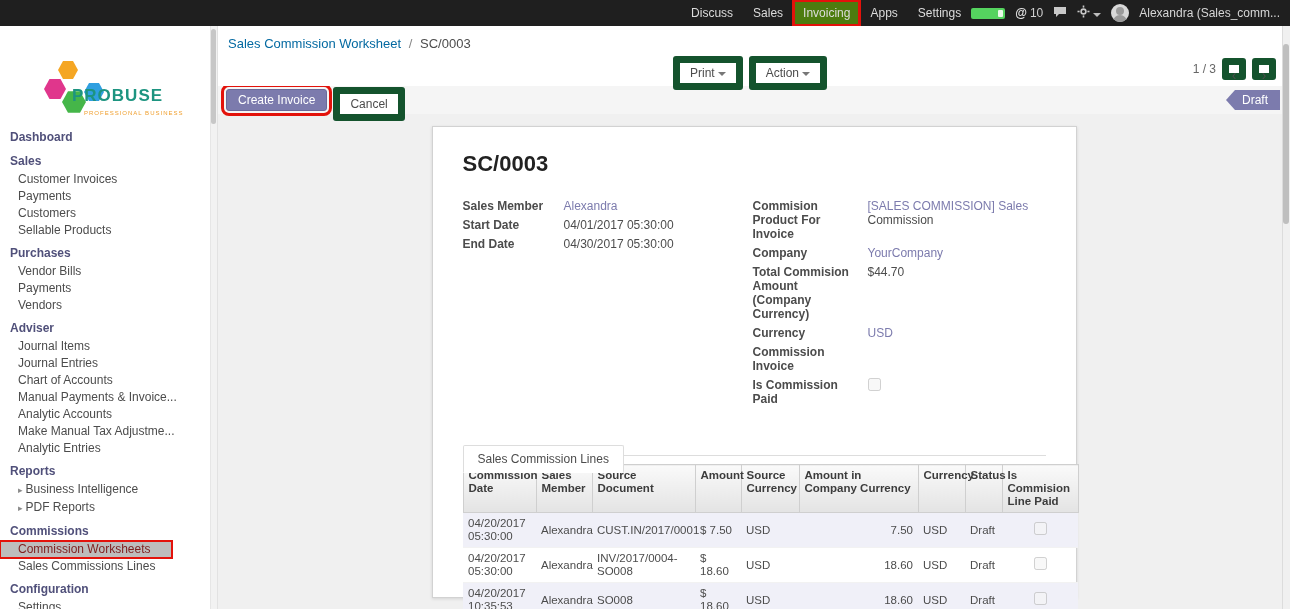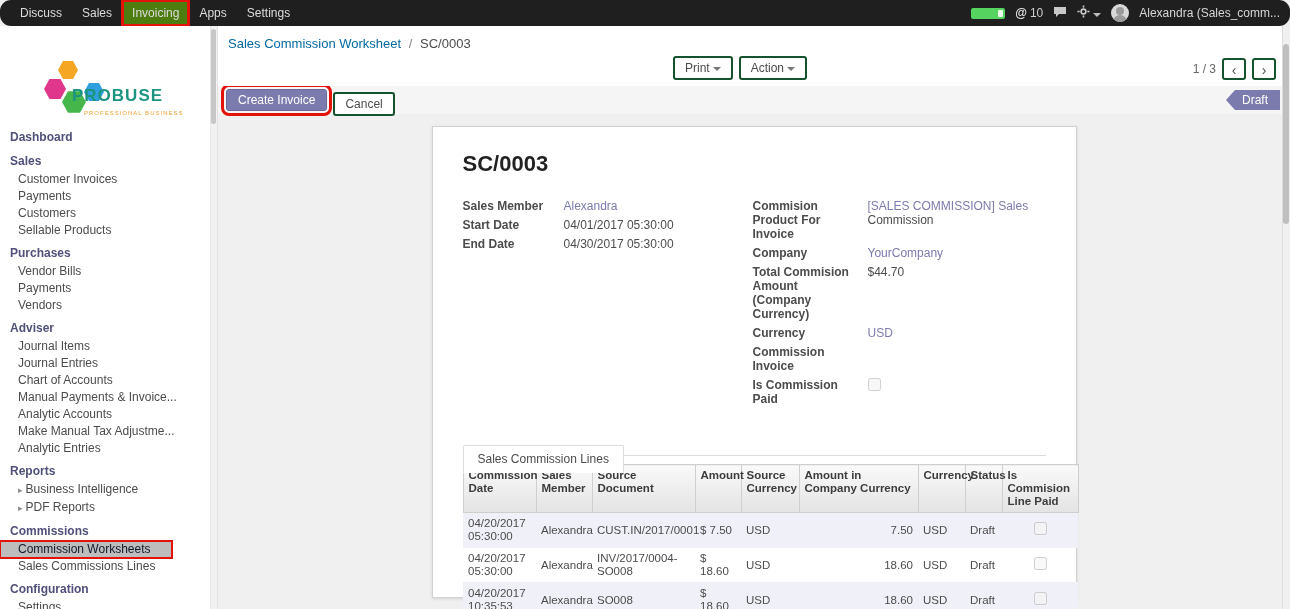--- a/index.html
+++ b/index.html
@@ -1,20 +1,20 @@
 <!DOCTYPE html>
 <html><head>
 <meta charset="utf-8">
 <style>
   * { box-sizing: border-box; margin: 0; padding: 0; }
   html,body { width:1290px; height:609px; overflow:hidden; }
   body { font-family:"Liberation Sans", sans-serif; font-size:12px; color:#4c4c4c; background:#f0f0f0; }
 
   
-  .topbar { height:26px; background:#1f1f1f; display:flex; justify-content:space-between; align-items:center; padding:0 10px;border-radius:11px; }
+  .topbar { height:26px; background:#1f1f1f; display:flex; justify-content:flex-end; align-items:center; padding:0 10px; }
   .menus { display:flex; align-items:center; }
   .menu { color:#dcdcdc; padding:0 10px; line-height:26px; display:inline-block; cursor:pointer; white-space:nowrap; }
   .menu.ann { outline:3px solid #e3120b; outline-offset:-2px; background:#4d7c0f; }
   .topbar-right { display:flex; align-items:center; gap:10px; color:#cfcfcf; }
   .battery { width:34px; height:11px; background:#55d45f; border-radius:2px; position:relative; display:inline-block; }
   .battery::after { content:""; position:absolute; right:2px; top:2px; width:5px; height:7px; background:#eafbe9; border-radius:1px; }
   .acts { display:flex; align-items:center; gap:3px; cursor:pointer; }
   .at-glyph { font-weight:bold; color:#e2e2e2; }
   .icon-svg { display:inline-block; vertical-align:middle; cursor:pointer; }
   .caret { display:inline-block; width:0; height:0; border-left:4px solid transparent; border-right:4px solid transparent; border-top:4px solid #bdbdbd; margin-left:3px; vertical-align:middle; }
@@ -33,34 +33,34 @@
   .hex.orange { left:58px; top:34px; width:20px; height:20px; background:#f5a623; }
   .hex.pink   { left:44px; top:52px; width:22px; height:22px; background:#e0368c; }
   .hex.green  { left:62px; top:64px; width:24px; height:24px; background:#45b649; }
   .hex.blue   { left:84px; top:56px; width:20px; height:20px; background:#2f9fe0; }
   .logo-text { position:absolute; left:72px; top:60px; font-size:17px; font-weight:bold; color:#1d9480; letter-spacing:1px; }
   .logo-tag  { position:absolute; left:84px; top:84px; font-size:6px; color:#f0a030; letter-spacing:1px; }
   .side-nav { padding-bottom:6px; }
   .nav-h { font-weight:bold; color:#50507a; padding:2px 10px; line-height:15px; margin-top:5px; cursor:default; }
   .nav-h.first { margin-top:2px; }
   .nav-i { display:block; color:#4c4c4c; padding:0 8px 0 18px; line-height:17px; cursor:pointer; text-decoration:none; white-space:nowrap; overflow:hidden; }
-  .nav-i.sel { background:#bdbdbd; color:#0f172a; outline:2px solid #e3120b; outline-offset:-1px; width:172px; }
+  .nav-i.sel { background:#bdbdbd; color:#7f1d1d; outline:2px solid #e3120b; outline-offset:-1px; width:172px; }
   .tri { color:#8a8a8a; font-size:9px; margin-right:3px; }
   .side-scroll { position:absolute; right:0; top:0; width:7px; height:100%; background:#f2f2f2; border-left:1px solid #e6e6e6; }
   .side-thumb { position:absolute; right:1px; top:3px; width:5px; height:95px; background:#c7c7c7; border-radius:3px; }
 
   
   .content { flex:1; position:relative; background:#f0f0f0; }
   .control-panel { height:60px; background:#fff; position:relative; }
   .breadcrumb { position:absolute; left:10px; top:10px; font-size:13px; }
   .breadcrumb a { color:#0369a1; cursor:pointer; text-decoration:none; }
   .breadcrumb .sep { color:#888; margin:0 4px; }
   .breadcrumb .cur { color:#4c4c4c; }
   .cp-buttons { position:absolute; left:455px; top:30px; display:flex; gap:6px; }
-  .btn { background:#fff; border:2px solid #14532d; border-radius:3px; padding:3px 10px; font-size:12px; color:#4c4c4c; cursor:pointer; font-family:"Liberation Sans",sans-serif; }
+  .btn { background:#fff; border:7px solid #14532d; border-radius:3px; padding:3px 10px; font-size:12px; color:#4c4c4c; cursor:pointer; font-family:"Liberation Sans",sans-serif; }
   .btn .caret { border-top-color:#777; }
   .pager { position:absolute; right:14px; top:32px; display:flex; align-items:center; gap:6px; color:#666; }
   .pager .pbtn { width:24px; height:22px; padding:0; font-size:14px; line-height:20px; }
 
   .toolbar-strip { height:28px; background:#f5f5f5; display:flex; align-items:center; padding-left:8px; }
   .btn-primary { background:#7c7bad; border:1px solid #6b6a99; color:#fff; border-radius:3px; padding:3px 11px; font-size:12px; cursor:pointer; font-family:"Liberation Sans",sans-serif; }
   .btn-primary.ann { outline:3px solid #e3120b; outline-offset:2px; }
   .toolbar-strip .btn { margin-left:6px;margin-top:8px; }
   .ribbon { margin-left:auto; margin-right:10px; background:#7c7bad; color:#fff; padding:3px 12px 3px 16px; clip-path:polygon(0 50%, 9px 0, 100% 0, 100% 100%, 9px 100%); font-size:12px; cursor:default; }
 

